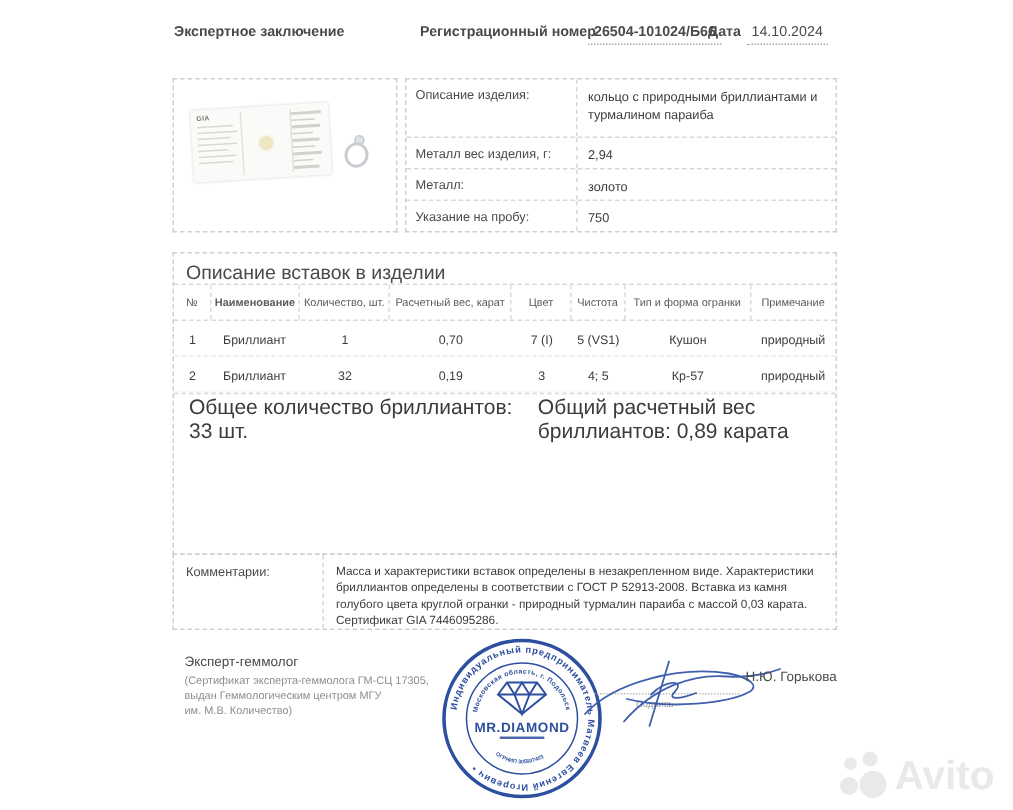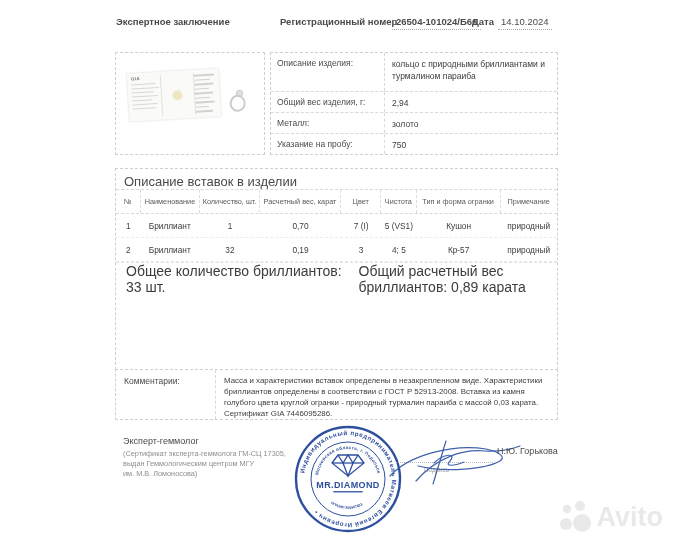--- a/index.html
+++ b/index.html
@@ -41,21 +41,21 @@
   
   .tbl-box { position:absolute; left:115px; top:168px; width:443px; height:202px; border:1px dashed #cfcfcf; display:flex; flex-direction:column; }
   .tbl-title { height:21px; padding:5px 8px; font-size:13px; color:#4a4a4a; border-bottom:1px dashed #d8d8d8; }
   .tbl-head { display:flex; height:24px; border-bottom:1px dashed #d8d8d8; }
   .tbl-head .cell { font-size:7.3px; color:#5a5a5a; display:flex; align-items:center; justify-content:center; text-align:center; border-right:1px dashed #dcdcdc; }
   .tbl-head .cell:last-child { border-right:none; }
   .tbl-row { display:flex; height:24px; border-bottom:1px dashed #ececec; }
   .tbl-row .cell { font-size:8.3px; color:#3c3c3c; display:flex; align-items:center; justify-content:center; }
   .c0{width:5.6%;} .c1{width:13.5%; justify-content:flex-start !important; padding-left:8px;}
   .c2{width:13.5%;} .c3{width:18.5%;} .c4{width:9%;} .c5{width:8.1%;} .c6{width:19%;} .c7{width:12.8%;}
-  .tbl-head .c1 { justify-content:center !important; padding-left:0; }
+  .tbl-head .c1 { justify-content:center !important; padding-left:0;font-weight:bold; }
   .tbl-totals { display:flex; height:28px; border-top:1px dashed #e0e0e0; align-items:flex-start; font-size:14px; }
   .tot-left { width:55%; padding-left:10px; }
   .tot-right { width:45%; }
   .tbl-fill { flex:1; }
   
   .com-box { position:absolute; left:115px; top:369px; width:443px; height:51px; border:1px dashed #cfcfcf; display:flex; }
   .com-label { width:100px; border-right:1px dashed #d8d8d8; padding:6px 8px; font-size:8.5px; color:#4a4a4a; }
   .com-text { flex:1; padding:5px 8px; font-size:7.9px; line-height:1.4; color:#3c3c3c; }
   
   .expert { position:absolute; left:123px; top:436px; }
@@ -116,21 +116,21 @@
       <div class="ring-band"></div>
     </div>
   </div>
 
   <div class="fields-box">
     <div class="f-row tall">
       <div class="f-label">Описание изделия:</div>
       <div class="f-value">кольцо с природными бриллиантами и турмалином параиба</div>
     </div>
     <div class="f-row">
-      <div class="f-label">Общий вес изделия, г:</div>
+      <div class="f-label">Металл вес изделия, г:</div>
       <div class="f-value">2,94</div>
     </div>
     <div class="f-row">
       <div class="f-label">Металл:</div>
       <div class="f-value">золото</div>
     </div>
     <div class="f-row">
       <div class="f-label">Указание на пробу:</div>
       <div class="f-value">750</div>
     </div>
@@ -178,21 +178,21 @@
   <div class="com-box">
     <div class="com-label">Комментарии:</div>
     <div class="com-text">Масса и характеристики вставок определены в незакрепленном виде. Характеристики бриллиантов определены в соответствии с ГОСТ Р 52913-2008. Вставка из камня голубого цвета круглой огранки - природный турмалин параиба с массой 0,03 карата. Сертификат GIA 7446095286.</div>
   </div>
 
   <div class="expert">
     <div class="expert-role">Эксперт-геммолог</div>
     <div class="expert-note">
       <div>(Сертификат эксперта-геммолога ГМ-СЦ 17305,</div>
       <div>выдан Геммологическим центром МГУ</div>
-      <div>им. М.В. Ломоносова)</div>
+      <div>им. М.В. Количество)</div>
     </div>
   </div>
 
   <svg class="stamp" viewBox="0 0 114 114">
     <defs>
       <path id="outerArc" d="M 13,57 A 44,44 0 1 1 101,57 A 44,44 0 1 1 13,57"></path>
       <path id="innerArc" d="M 27,57 A 30,30 0 0 1 87,57"></path>
       <path id="bottomArc" d="M 30,70 A 30,30 0 0 0 84,70"></path>
     </defs>
     <circle class="stamp-stroke" cx="57" cy="57" r="52" stroke-width="2.4"></circle>

